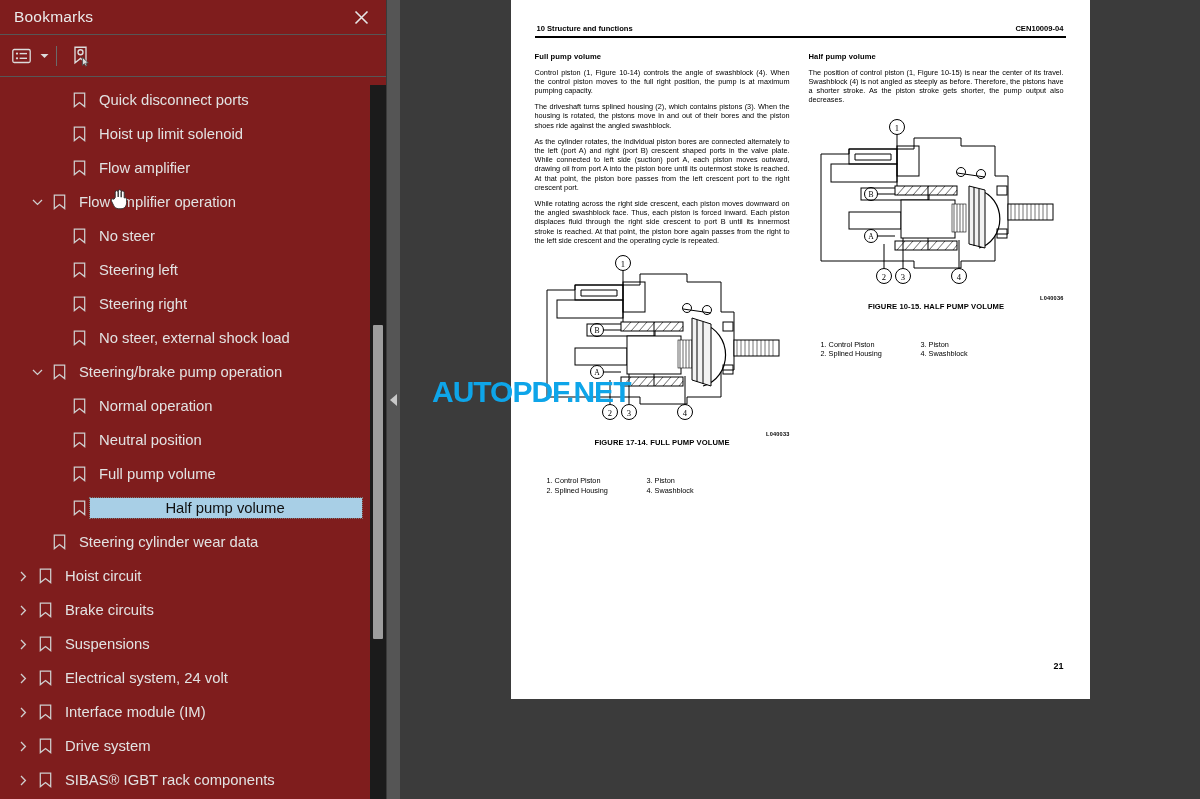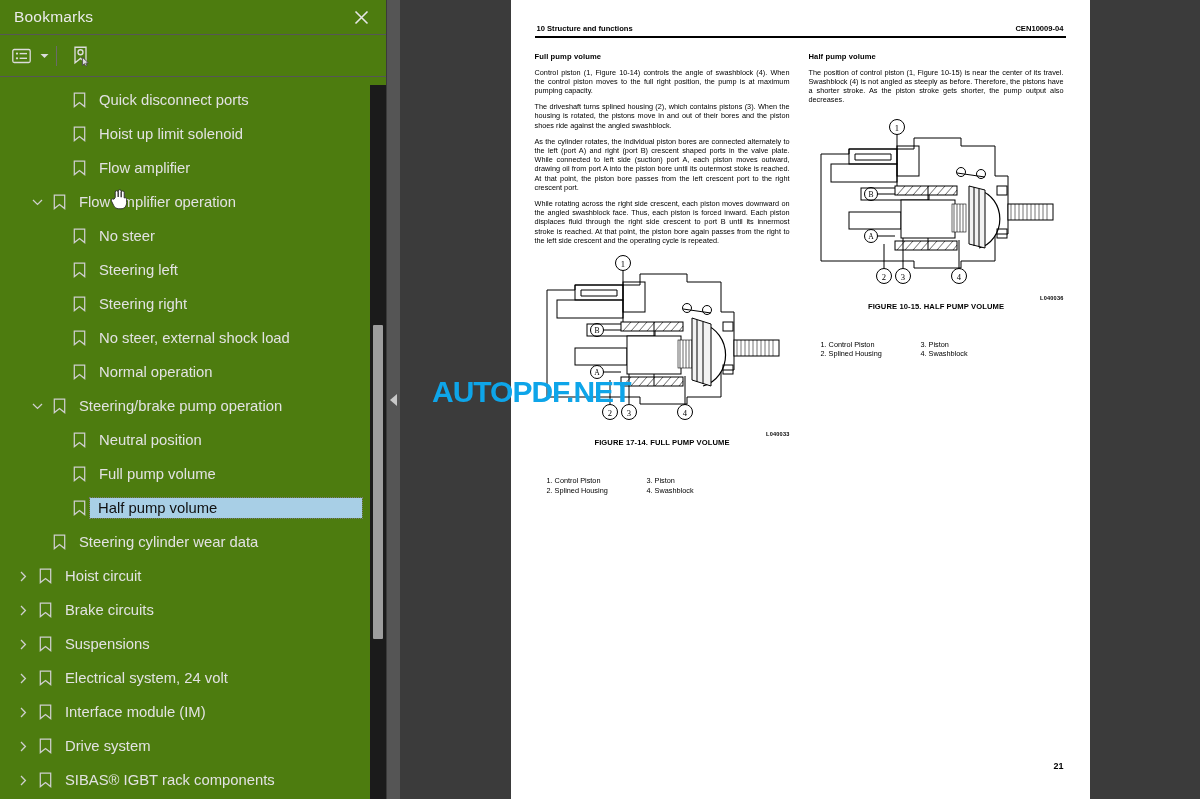--- a/index.html
+++ b/index.html
@@ -6,22 +6,22 @@
   html,body { width:1200px; height:799px; overflow:hidden; }
   body {
     font-family: "Liberation Sans", sans-serif;
     background:#3b3b3b;
     -webkit-font-smoothing: antialiased;
   }
   .app { position:relative; width:1200px; height:799px; display:flex; }
 
   
   .sidebar {
-    width:386px; height:799px; background:#4d7c0f; position:relative;
-    display:flex; flex-direction:column; flex:0 0 386px;
+    width:386px; height:799px; background:#7f1d1d; position:relative;
+    display:flex; flex-direction:column; flex:0 0 386px;text-align:center;
   }
   .sb-header {
     height:34px; display:flex; align-items:center; justify-content:space-between;
     padding:0 12px 0 14px; color:#e8e8e8; font-size:15px; letter-spacing:.2px;
   }
   .sb-header .title { color:#eaeaea; font-size:15.5px; }
   .close-btn {
     width:26px; height:26px; display:flex; align-items:center; justify-content:center;
     cursor:pointer;
   }
@@ -85,21 +85,21 @@
     width:0;height:0;border-top:6px solid transparent;border-bottom:6px solid transparent;
     border-right:7px solid #c9c9c9;
   }
 
   
   .viewer {
     flex:1; background:#3b3b3b; position:relative; overflow:hidden;
     display:flex; justify-content:center;
   }
   .page {
-    background:#ffffff; width:579px; height:799px; position:relative;
+    background:#ffffff; width:579px; height:699px; position:relative;
     padding:24px 24px 0 24px; color:#000;
   }
   .pg-head {
     display:flex; justify-content:space-between; align-items:flex-end;
     font-size:7.6px; font-weight:bold; font-family:"Liberation Sans", sans-serif;
     padding:0 2px 3px 2px;
   }
   .pg-rule { height:1.6px; background:#000; margin-bottom:14px; }
 
   .cols { display:flex; gap:19px; }
@@ -278,45 +278,45 @@
                 <path d="M2 1 L6.4 5.5 L2 10" fill="none" stroke="#cfcfcf" stroke-width="1.3"></path>
               </svg>
             </span>
             <span class="bmicon">
               <svg width="13" height="16" viewBox="0 0 13 16">
                 <path d="M1.3 1.2 h10.4 v13.4 l-5.2 -4.1 l-5.2 4.1 z" fill="none" stroke="#cfcfcf" stroke-width="1.25"></path>
               </svg>
             </span>
             <span class="label">No steer, external shock load</span>
           </div>
-          <div class="bm-row indent-2">
-            <span class="twisty empty">
-              <svg width="8" height="11" viewBox="0 0 8 11">
-                <path d="M2 1 L6.4 5.5 L2 10" fill="none" stroke="#cfcfcf" stroke-width="1.3"></path>
-              </svg>
-            </span>
-            <span class="bmicon">
-              <svg width="13" height="16" viewBox="0 0 13 16">
-                <path d="M1.3 1.2 h10.4 v13.4 l-5.2 -4.1 l-5.2 4.1 z" fill="none" stroke="#cfcfcf" stroke-width="1.25"></path>
-              </svg>
-            </span>
-            <span class="label">Normal operation</span>
-          </div>
           <div class="bm-row indent-1">
             <span class="twisty">
               <svg width="11" height="8" viewBox="0 0 11 8">
                 <path d="M1 2 L5.5 6.4 L10 2" fill="none" stroke="#cfcfcf" stroke-width="1.3"></path>
               </svg>
             </span>
             <span class="bmicon">
               <svg width="13" height="16" viewBox="0 0 13 16">
                 <path d="M1.3 1.2 h10.4 v13.4 l-5.2 -4.1 l-5.2 4.1 z" fill="none" stroke="#cfcfcf" stroke-width="1.25"></path>
               </svg>
             </span>
             <span class="label">Steering/brake pump operation</span>
+          </div>
+          <div class="bm-row indent-2">
+            <span class="twisty empty">
+              <svg width="8" height="11" viewBox="0 0 8 11">
+                <path d="M2 1 L6.4 5.5 L2 10" fill="none" stroke="#cfcfcf" stroke-width="1.3"></path>
+              </svg>
+            </span>
+            <span class="bmicon">
+              <svg width="13" height="16" viewBox="0 0 13 16">
+                <path d="M1.3 1.2 h10.4 v13.4 l-5.2 -4.1 l-5.2 4.1 z" fill="none" stroke="#cfcfcf" stroke-width="1.25"></path>
+              </svg>
+            </span>
+            <span class="label">Normal operation</span>
           </div>
           <div class="bm-row indent-2">
             <span class="twisty empty">
               <svg width="8" height="11" viewBox="0 0 8 11">
                 <path d="M2 1 L6.4 5.5 L2 10" fill="none" stroke="#cfcfcf" stroke-width="1.3"></path>
               </svg>
             </span>
             <span class="bmicon">
               <svg width="13" height="16" viewBox="0 0 13 16">
                 <path d="M1.3 1.2 h10.4 v13.4 l-5.2 -4.1 l-5.2 4.1 z" fill="none" stroke="#cfcfcf" stroke-width="1.25"></path>

